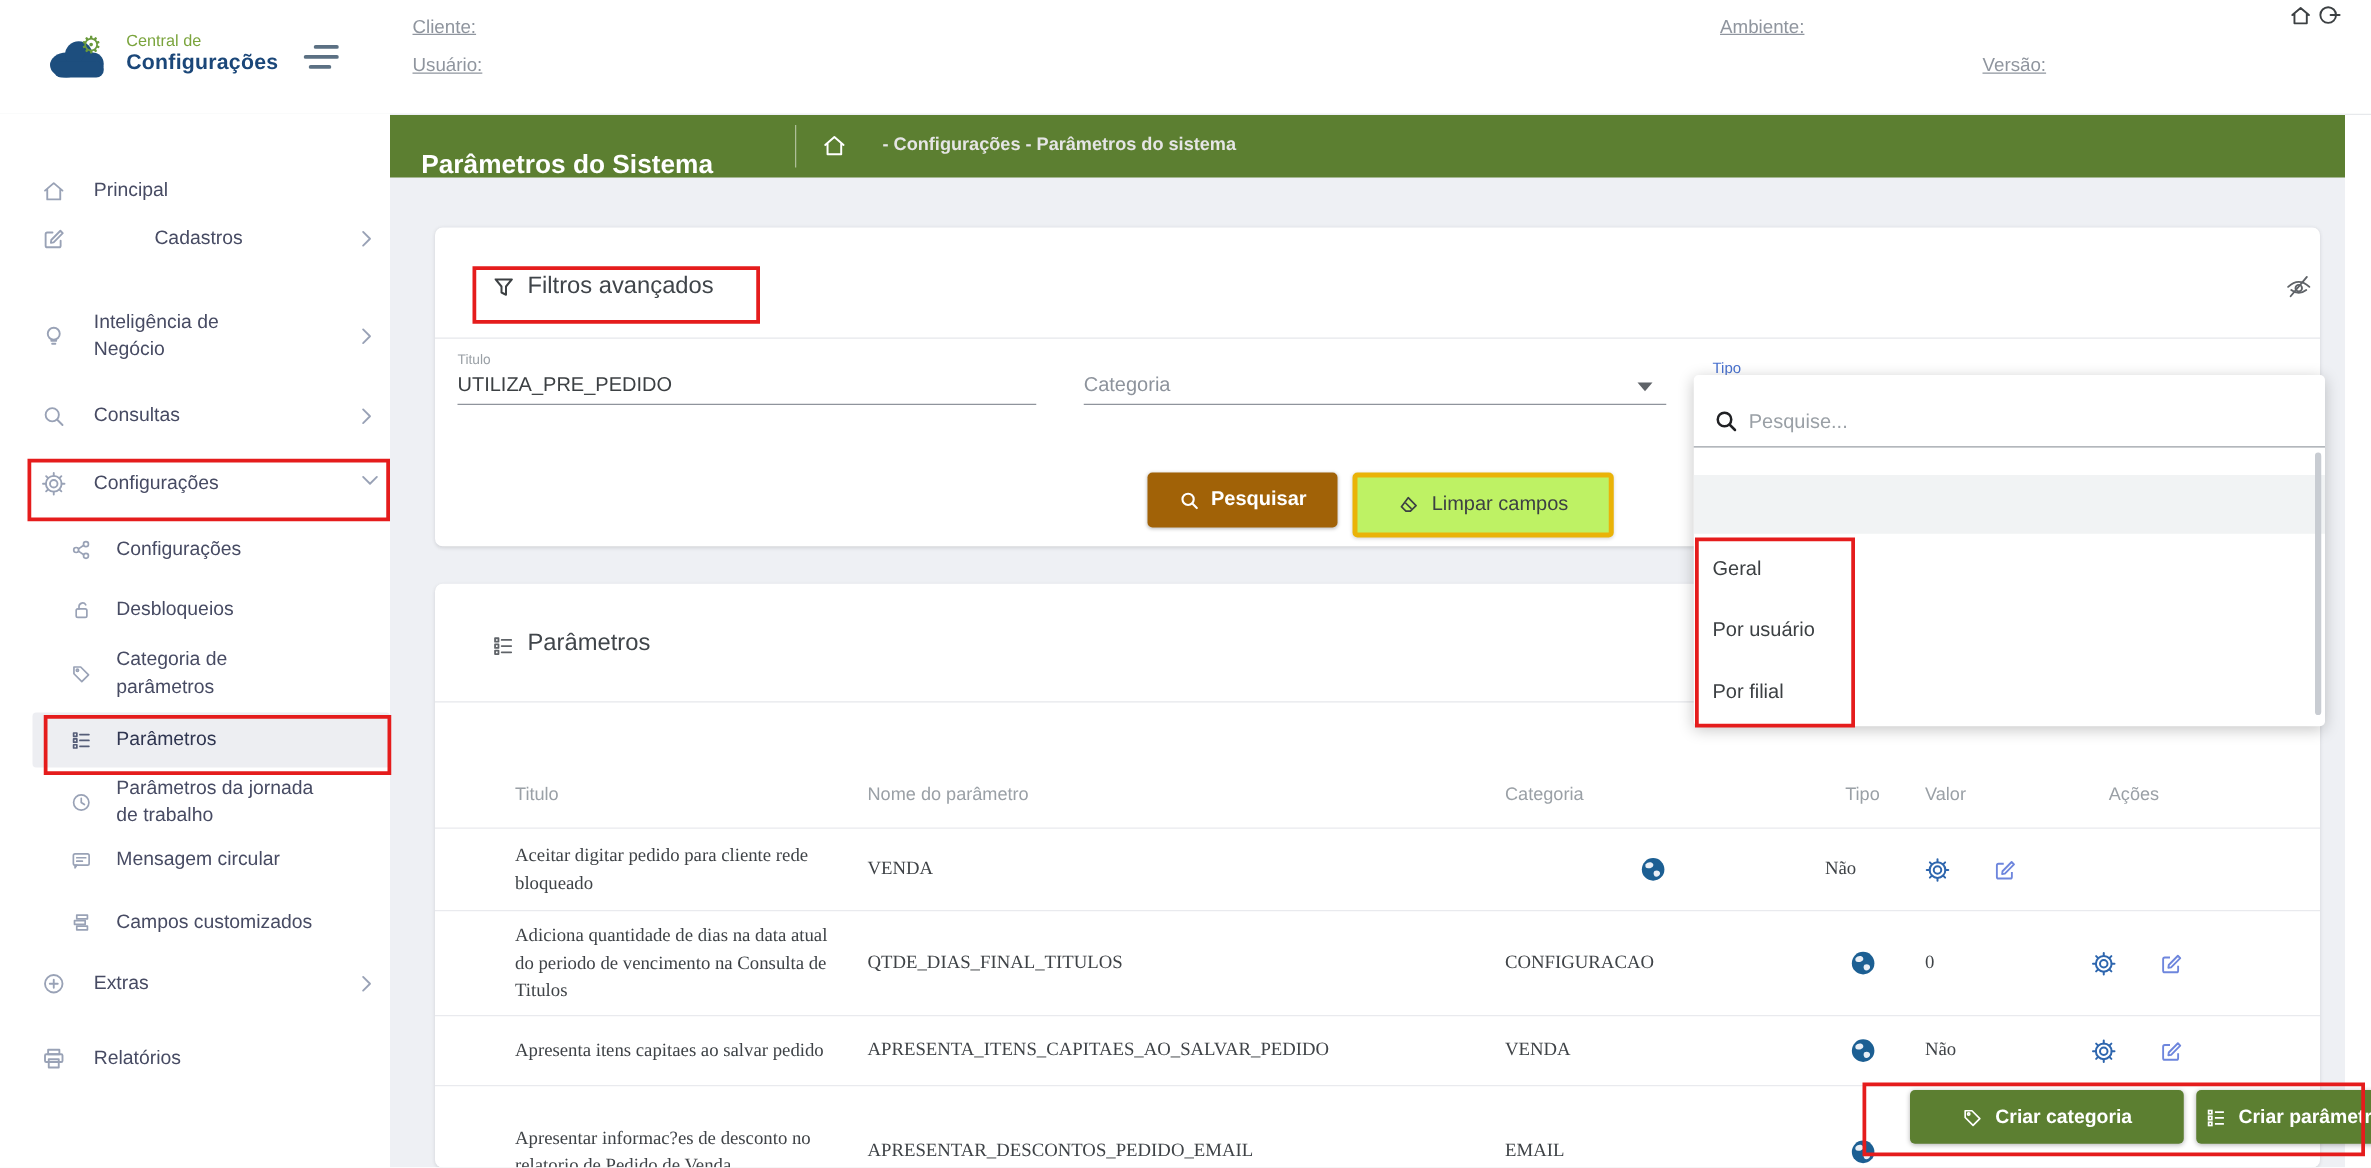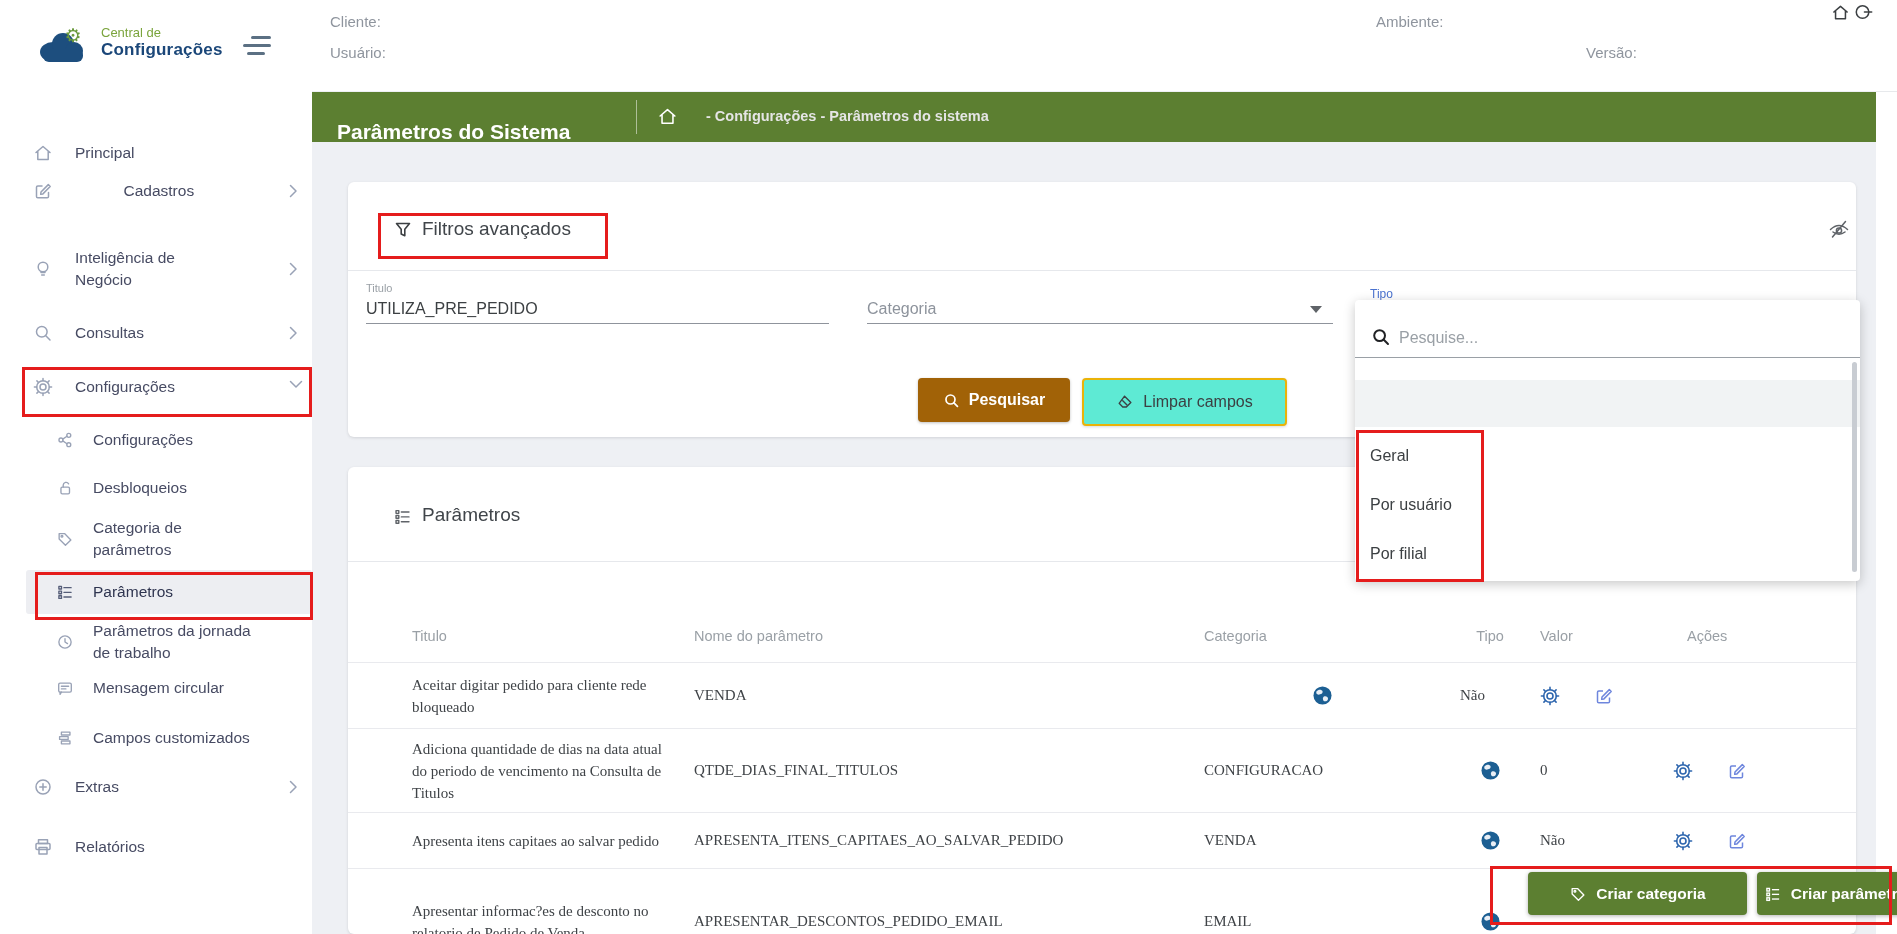--- a/index.html
+++ b/index.html
@@ -8,21 +8,21 @@
   .abs{position:absolute;}
   svg{display:block;}
   .sic{fill:none;stroke:#99a2b6;stroke-width:1.5;stroke-linecap:round;stroke-linejoin:round;}
   .sic-dark{fill:none;stroke:#5a627e;stroke-width:1.6;stroke-linecap:round;stroke-linejoin:round;}
 
   
   .topbar{position:absolute;left:0;top:0;width:1897px;height:91px;background:#fff;border-bottom:1px solid #e7e9ec;}
   .logo-t1{position:absolute;left:101px;top:25px;font-size:13px;color:#7aa43c;}
   .logo-t2{position:absolute;left:101px;top:40px;font-size:17px;font-weight:bold;color:#1b4779;letter-spacing:.2px;}
   .hamb span{position:absolute;height:3px;background:#5b7083;border-radius:2px;}
-  .hlabel{position:absolute;font-size:15px;color:#8f959e;}
+  .hlabel{position:absolute;font-size:15px;color:#8f959e;text-decoration:underline;}
 
   
   .sidebar{position:absolute;left:0;top:91px;width:312px;height:843px;background:#fff;}
   .item{position:absolute;left:0;width:312px;display:flex;align-items:center;color:#474b63;font-size:15.5px;cursor:pointer;}
   .item .ic{position:absolute;left:33px;}
   .item .lbl{margin-left:75px;width:140px;line-height:22px;}
   .item.sub .ic{left:56px;}
   .item.sub .lbl{margin-left:93px;width:170px;}
   .chev{position:absolute;left:289px;top:50%;margin-top:-7px;}
   .sel-bg{position:absolute;left:26px;top:479px;width:286px;height:44px;background:#edeef2;border-radius:3px;}
@@ -39,21 +39,21 @@
   .hline{position:absolute;left:0;width:100%;height:1px;background:#e6e8ec;}
 
   .flabel{position:absolute;font-size:11px;color:#9aa0a6;}
   .fvalue{position:absolute;font-size:16px;color:#3c4043;}
   .fplace{position:absolute;font-size:16px;color:#8d939c;}
   .uline{position:absolute;height:1px;background:#8f949c;}
   .tri{width:0;height:0;border-left:6px solid transparent;border-right:6px solid transparent;border-top:7px solid #5f6368;}
 
   .btn{display:flex;align-items:center;justify-content:center;gap:9px;border-radius:4px;font-size:16px;cursor:pointer;}
   .btn-blue{background:#a16207;color:#fff;font-weight:bold;box-shadow:0 1px 3px rgba(0,0,0,.25);text-align:right;}
-  .btn-white{background:#5eead4;color:#3c4043;border:2px solid #eab308;box-shadow:0 1px 3px rgba(0,0,0,.15);}
+  .btn-white{background:#bef264;color:#3c4043;border:4px solid #eab308;box-shadow:0 1px 3px rgba(0,0,0,.15);}
   .btn-green{background:#5c7f31;color:#fff;font-weight:bold;font-size:15.5px;box-shadow:0 1px 4px rgba(0,0,0,.3);margin-left:30px;}
 
   
   .grid{display:grid;grid-template-columns:262px 490px 236px 60px 113px 1fr;column-gap:20px;padding-left:64px;}
   .thead{height:102px;align-items:end;padding-bottom:18px;color:#9aa0a6;font-size:14.5px;border-top:1px solid #e6e8ec;border-bottom:1px solid #e9eaee;box-sizing:border-box;}
   .trow{align-items:center;border-bottom:1px solid #e9eaee;font-size:15px;color:#3f4347;font-family:Liberation Serif, serif;}
   .c-titulo{line-height:22px;}
   .c-tipo{justify-self:center;}
   .c-acoes{display:flex;gap:34px;align-items:center;}
   .h-acoes{padding-left:14px;}

